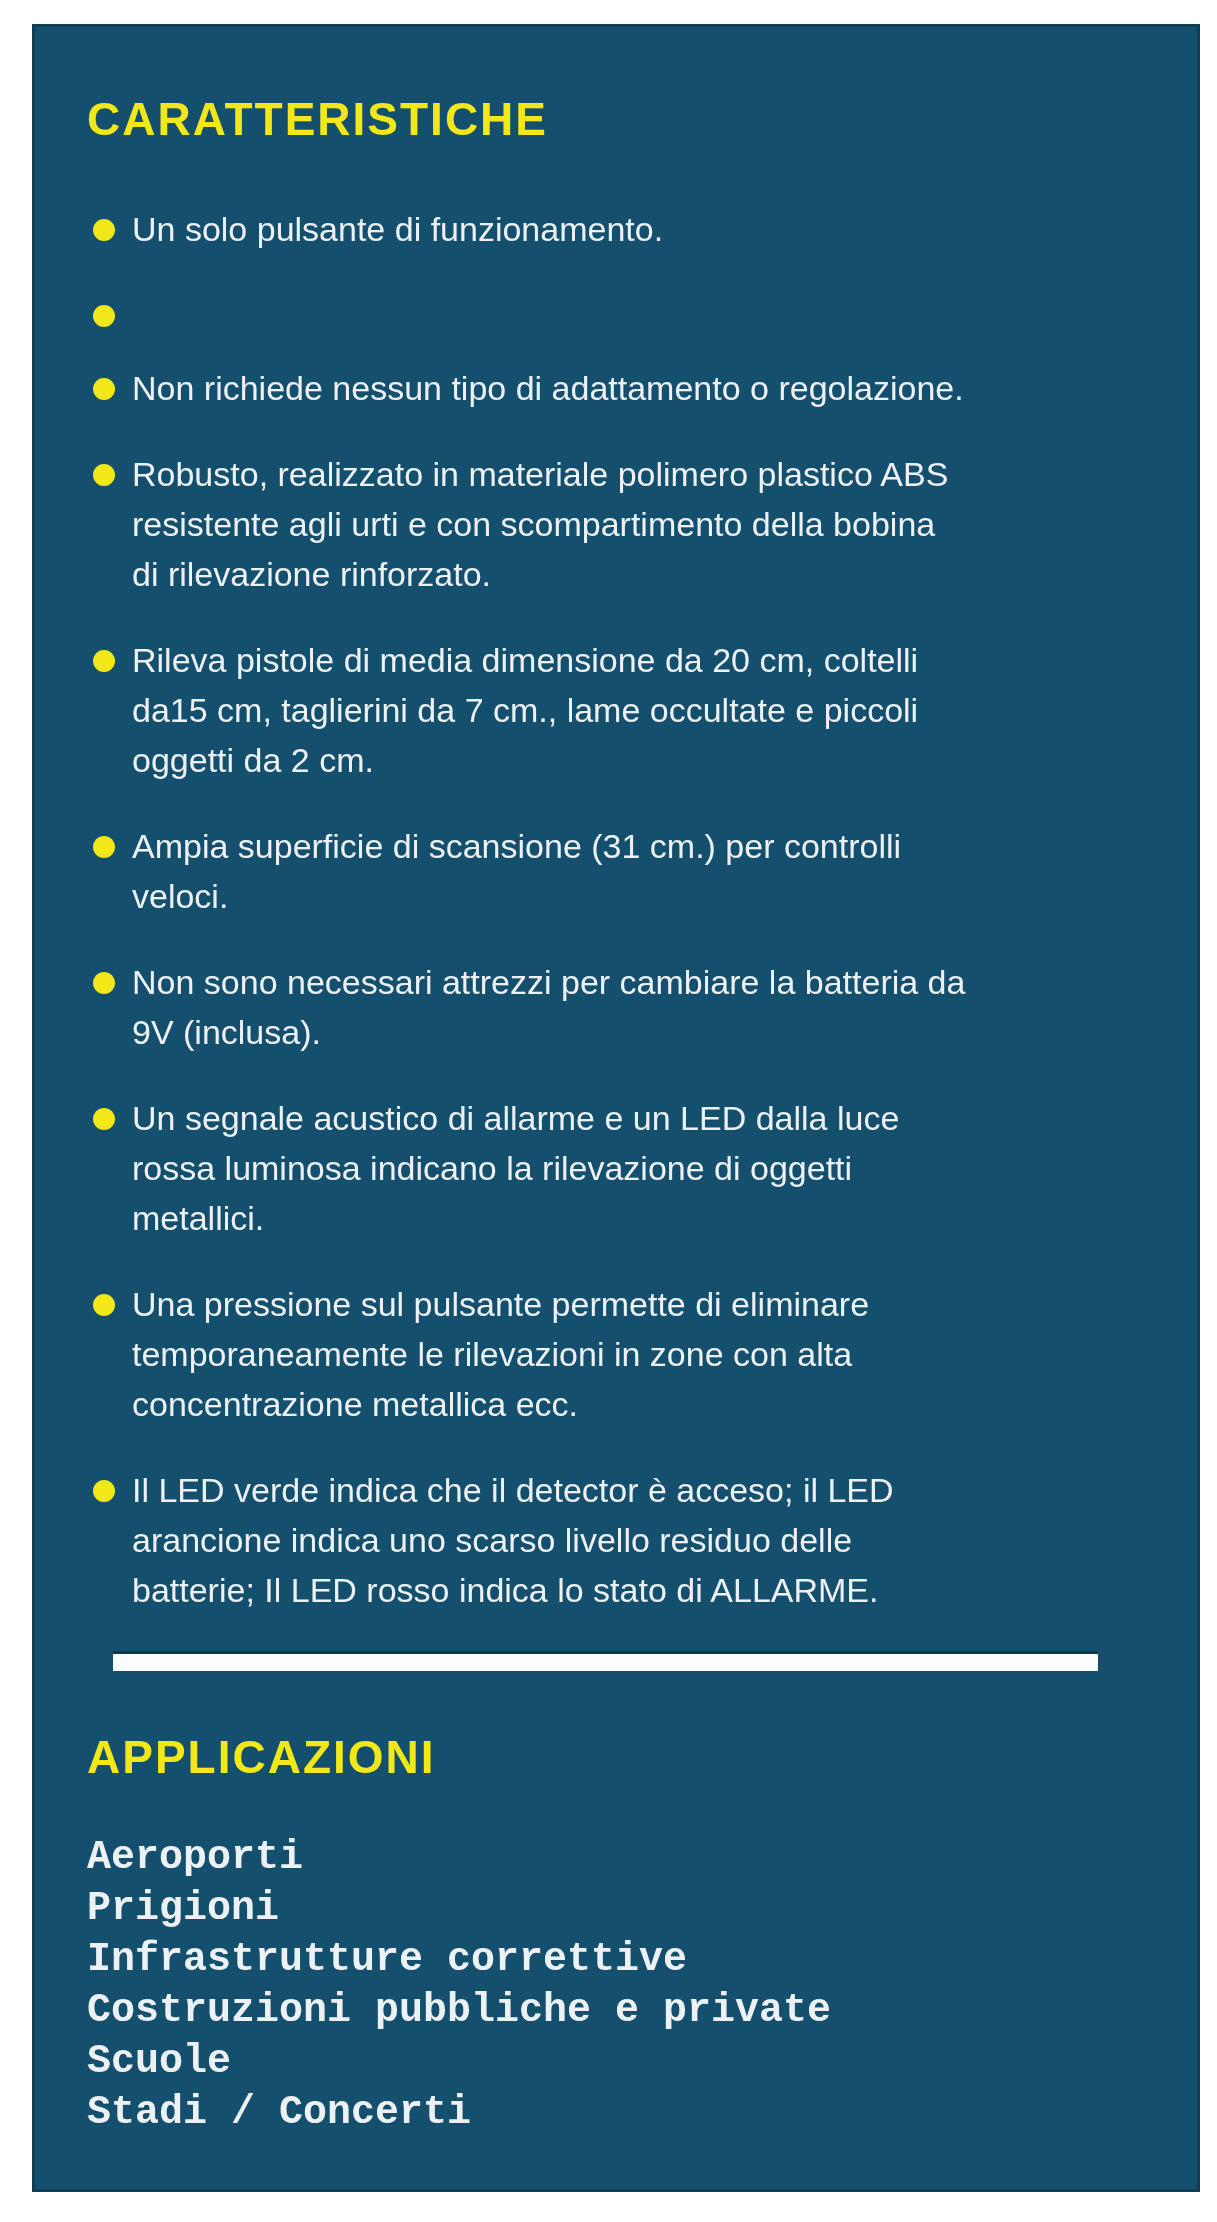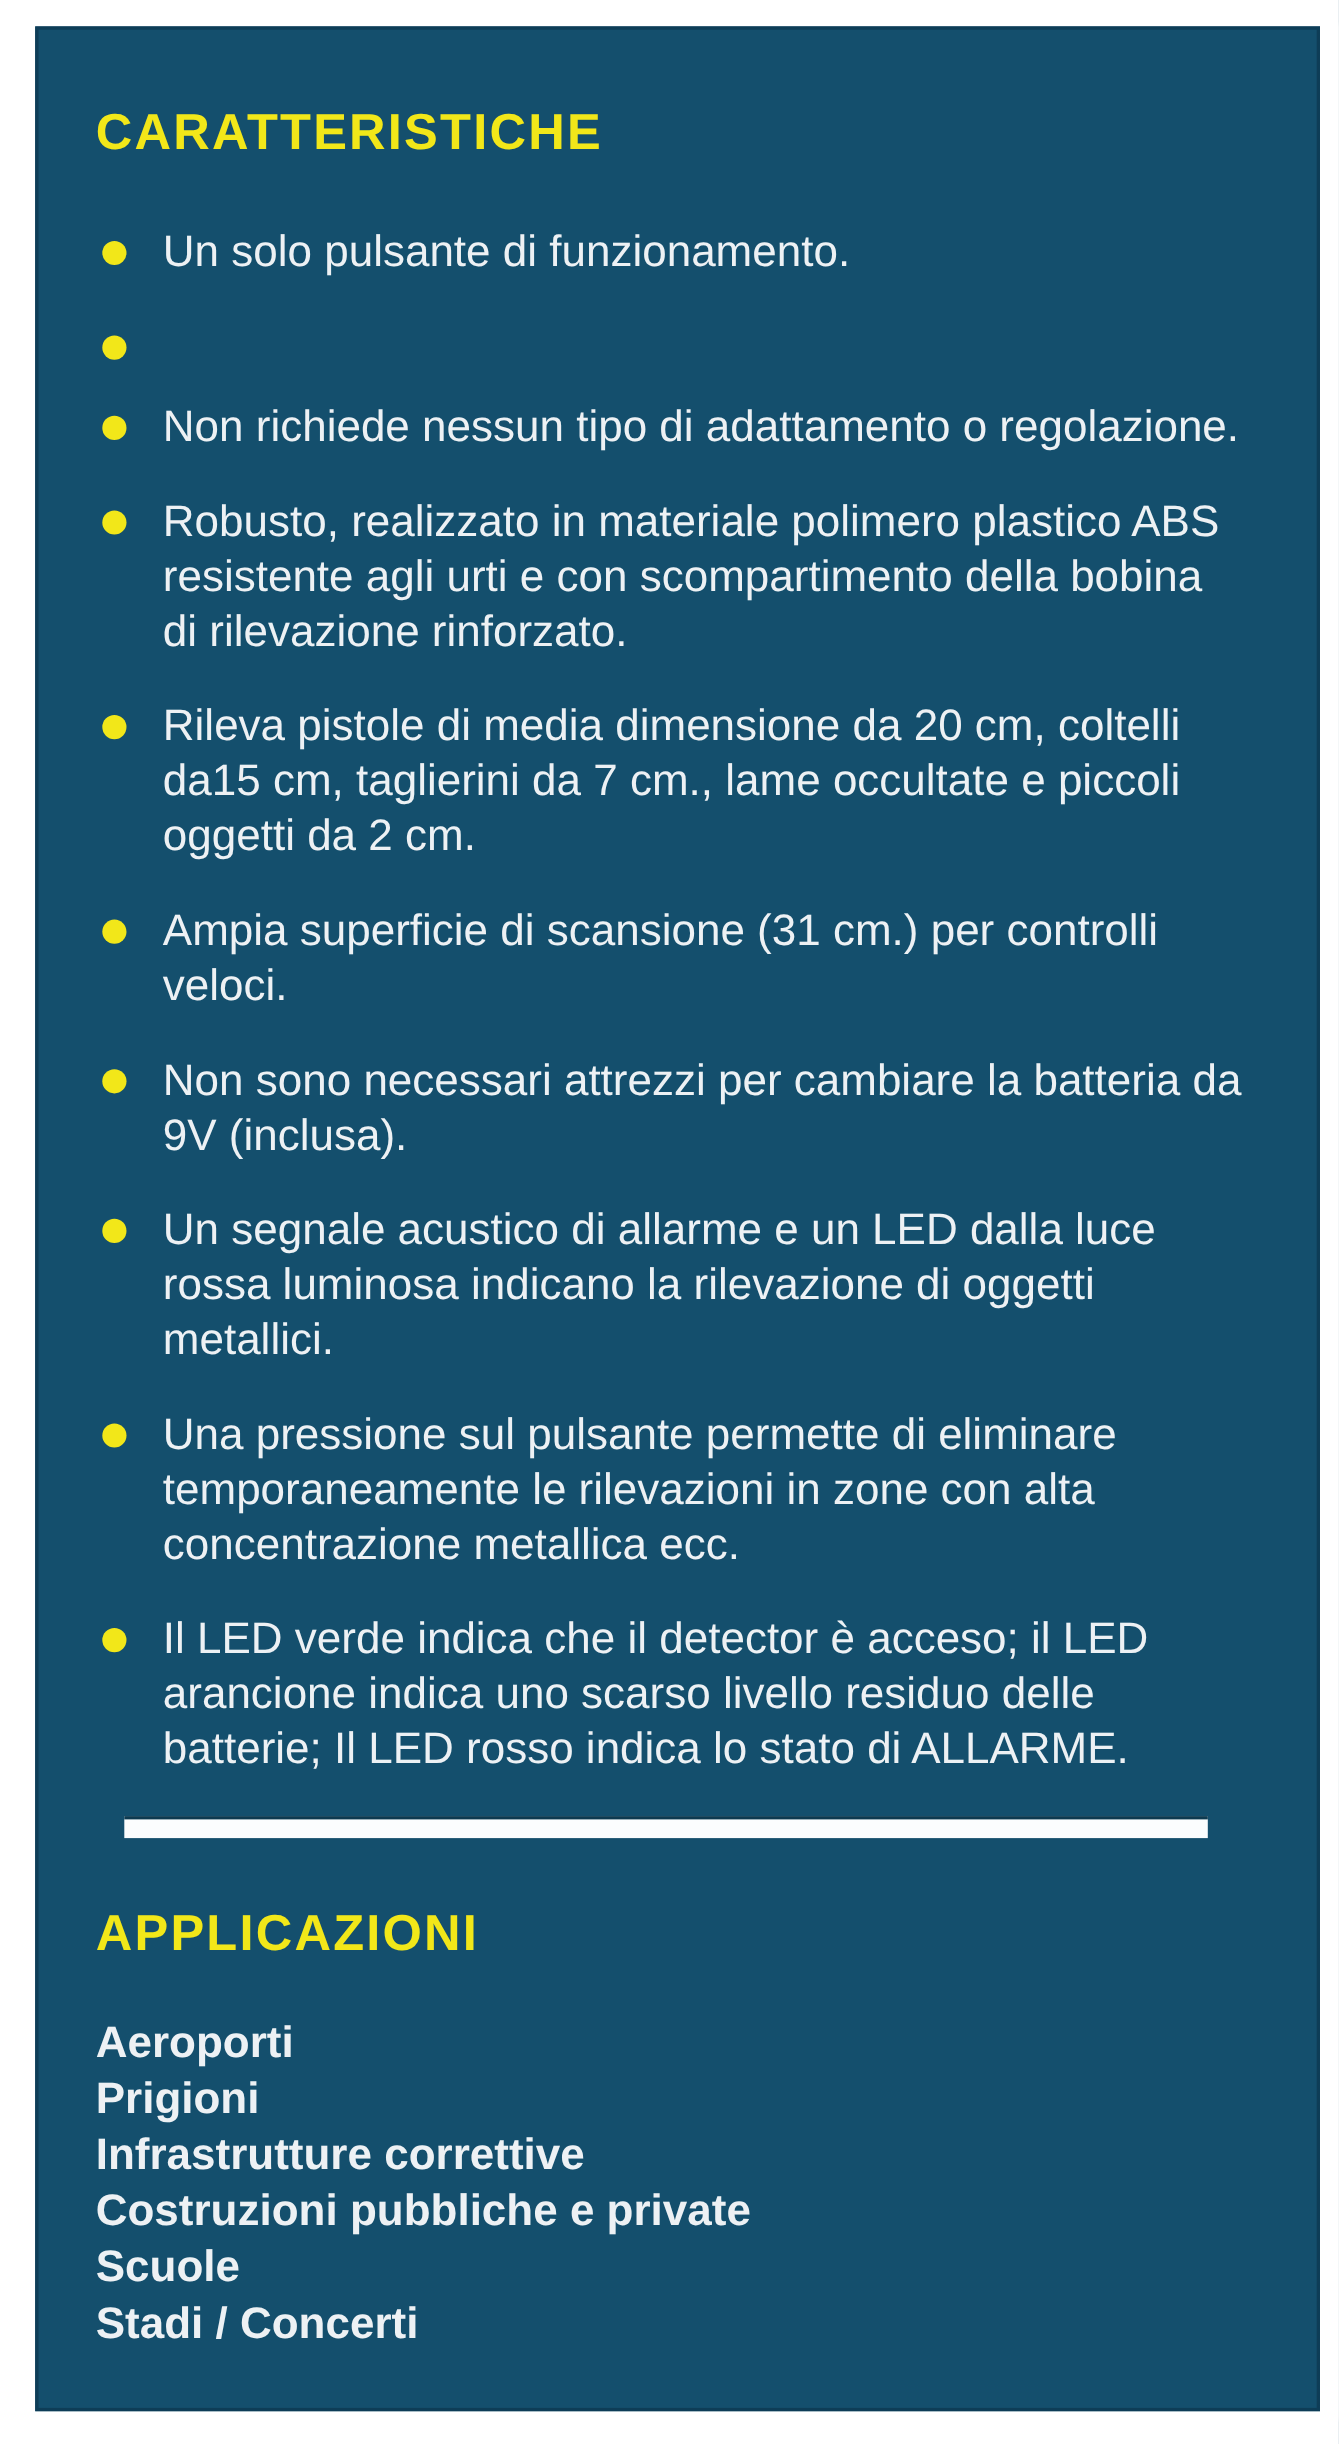--- a/index.html
+++ b/index.html
@@ -43,23 +43,22 @@
   ul.bullets {
     list-style: none;
     margin: 0;
     padding: 0;
   }
   li.bullet-item {
     display: flex;
     align-items: flex-start;
     margin: 0 0 36px 0;
     color: #edf1f4;
-    font-size: 40px;
+    font-size: 34px;
     line-height: 50px;
-    gap: 16px;
   }
   .dot {
     flex: 0 0 auto;
     width: 22px;
     height: 22px;
     border-radius: 50%;
     background: #f2e719;
     margin: 15px 17px 0 6px;
   }
   .btext {
@@ -80,20 +79,21 @@
     font-size: 40px;
     line-height: 51px;
     font-weight: bold;
   }
   .apps-col-1 {
     width: 668px;
     flex: 0 0 auto;
   }
   .app-item {
     white-space: nowrap;
+    font-family: Liberation Mono, monospace;
   }
 </style>
 </head>
 <body>
 
 <div class="page">
   <div class="panel">
 
     <h1 class="heading">CARATTERISTICHE</h1>
 

